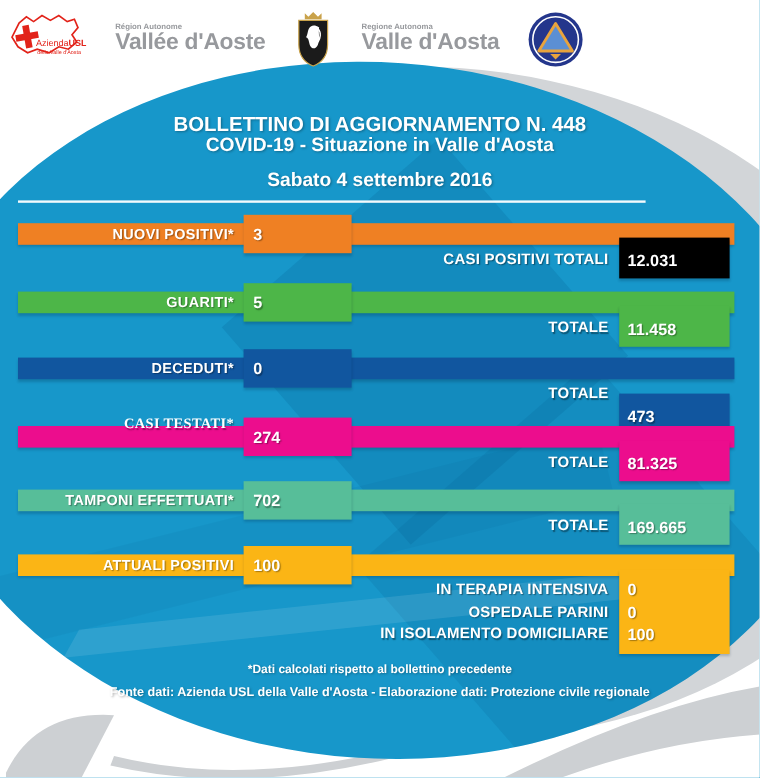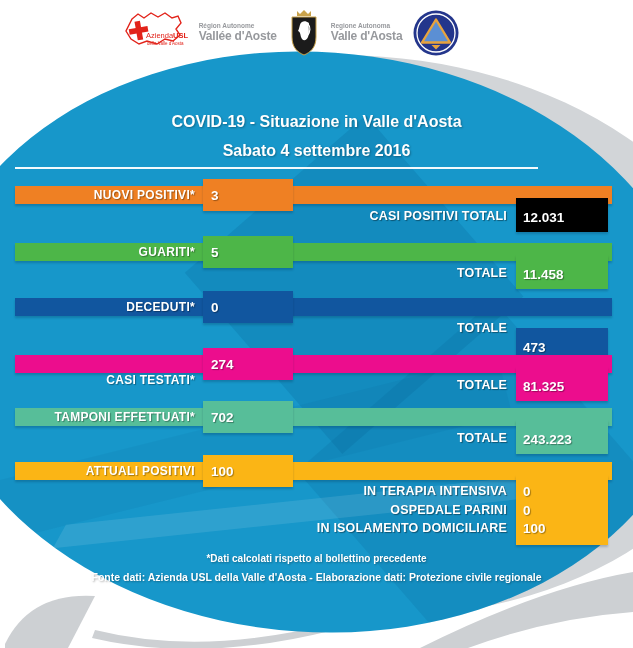--- a/index.html
+++ b/index.html
@@ -11,24 +11,24 @@
   .bottom-decor{position:absolute;left:0;top:560px;width:633px;height:88px;}
   .blue-ellipse{position:absolute;left:-70px;top:52px;width:770px;height:580px;
         background:#1797ca;border-radius:50%;transform:rotate(4deg);overflow:hidden;}
   .wm{position:absolute;background:rgba(5,95,145,.20);}
   .wm1{left:300px;top:110px;width:240px;height:240px;transform:rotate(45deg);}
   .wm2{left:430px;top:290px;width:260px;height:260px;transform:rotate(45deg);background:rgba(5,95,145,.16);}
   .wm3{left:70px;top:370px;width:520px;height:60px;transform:rotate(-18deg);background:rgba(5,95,145,.10);}
   .wm4{left:140px;top:450px;width:470px;height:22px;transform:rotate(-10deg) skewX(-35deg);background:rgba(255,255,255,.10);}
   
   .logo-strip{position:absolute;left:0;top:6px;width:575px;height:54px;
-        display:flex;justify-content:center;align-items:center;gap:11px;z-index:6;}
+        display:flex;align-items:center;gap:24px;z-index:6;}
   .logo-text{color:#97999d;line-height:1.05;}
   .logo-text .small{font-size:6.5px;font-weight:bold;display:block;}
-  .logo-text .big{font-size:12px;font-weight:bold;display:block;letter-spacing:-.2px;}
+  .logo-text .big{font-size:19px;font-weight:bold;display:block;letter-spacing:-.2px;}
   
   .content{position:absolute;inset:0;z-index:5;color:#fff;}
   .t-line{position:absolute;left:0;width:633px;text-align:center;font-weight:bold;
         text-shadow:1px 1px 2px rgba(0,0,0,.30);}
   .title1{top:94px;font-size:17px;}
   .title2{top:113px;font-size:16px;}
   .date{top:142px;font-size:16px;}
   .hline{position:absolute;left:15px;top:167px;width:523px;height:2px;background:rgba(255,255,255,.95);}
   .bar{position:absolute;left:15px;width:597px;height:18px;box-shadow:0 2px 2px rgba(0,30,60,.22);}
   .lbl1{position:absolute;left:0;width:195px;text-align:right;line-height:18px;font-size:12px;
@@ -89,20 +89,21 @@
     </div>
     <svg width="46" height="46" viewBox="0 0 46 46">
       <circle cx="23" cy="23" r="22.5" fill="#24368c"></circle>
       <circle cx="23" cy="23" r="19" fill="none" stroke="#ffffff" stroke-width="1.3"></circle>
       <path d="M23,9.5 L37,32.5 L9,32.5 Z" fill="#5b8fd4" stroke="#e8a33d" stroke-width="2.4" stroke-linejoin="round"></path>
       <path d="M18.5,35 L27.5,35 L23,39.5 Z" fill="#e8a33d"></path>
     </svg>
   </div>
 
   <div class="content">
+    <div class="t-line title1">BOLLETTINO DI AGGIORNAMENTO N. 448</div>
     <div class="t-line title2">COVID-19 - Situazione in Valle d'Aosta</div>
     <div class="t-line date">Sabato 4 settembre 2016</div>
     <div class="hline"></div>
 
     <div id="rows">
         <div>
           <div class="bar" style="top: 186px; background: rgb(239, 128, 35);"></div>
           <div class="lbl1" style="top: 186px;">NUOVI POSITIVI*</div>
           <div class="box1" style="top: 179px; background: rgb(239, 128, 35);">
             <span>3</span>
@@ -129,38 +130,38 @@
           <div class="box1" style="top: 291px; background: rgb(17, 86, 159);">
             <span>0</span>
           </div>
           <div class="lbl2" style="top: 322px;">TOTALE</div>
           <div class="box2" style="top: 328px; background: rgb(17, 86, 159);">
             <span class="v2">473</span>
           </div>
         </div>
         <div>
           <div class="bar" style="top: 355px; background: rgb(236, 13, 141);"></div>
-          <div class="lbl1" style="top: 371px;">CASI TESTATI*</div>
+          <div class="lbl1" style="top: 344px; font-family: Liberation Serif, serif;">CASI TESTATI*</div>
           <div class="box1" style="top: 348px; background: rgb(236, 13, 141);">
             <span>274</span>
           </div>
           <div class="lbl2" style="top: 379px;">TOTALE</div>
           <div class="box2" style="top: 367px; background: rgb(236, 13, 141);">
             <span class="v2">81.325</span>
           </div>
         </div>
         <div>
           <div class="bar" style="top: 408px; background: rgb(87, 190, 153);"></div>
           <div class="lbl1" style="top: 408px;">TAMPONI EFFETTUATI*</div>
           <div class="box1" style="top: 401px; background: rgb(87, 190, 153);">
             <span>702</span>
           </div>
           <div class="lbl2" style="top: 432px;">TOTALE</div>
           <div class="box2" style="top: 420px; background: rgb(87, 190, 153);">
-            <span class="v2">243.223</span>
+            <span class="v2">169.665</span>
           </div>
         </div>
         <div>
           <div class="bar" style="top: 462px; background: rgb(251, 181, 21);"></div>
           <div class="lbl1" style="top: 462px;">ATTUALI POSITIVI</div>
           <div class="box1" style="top: 455px; background: rgb(251, 181, 21);">
             <span>100</span>
           </div>
           <div class="lbl2 multi" style="top: 482px;">
             <div>IN TERAPIA INTENSIVA</div>

